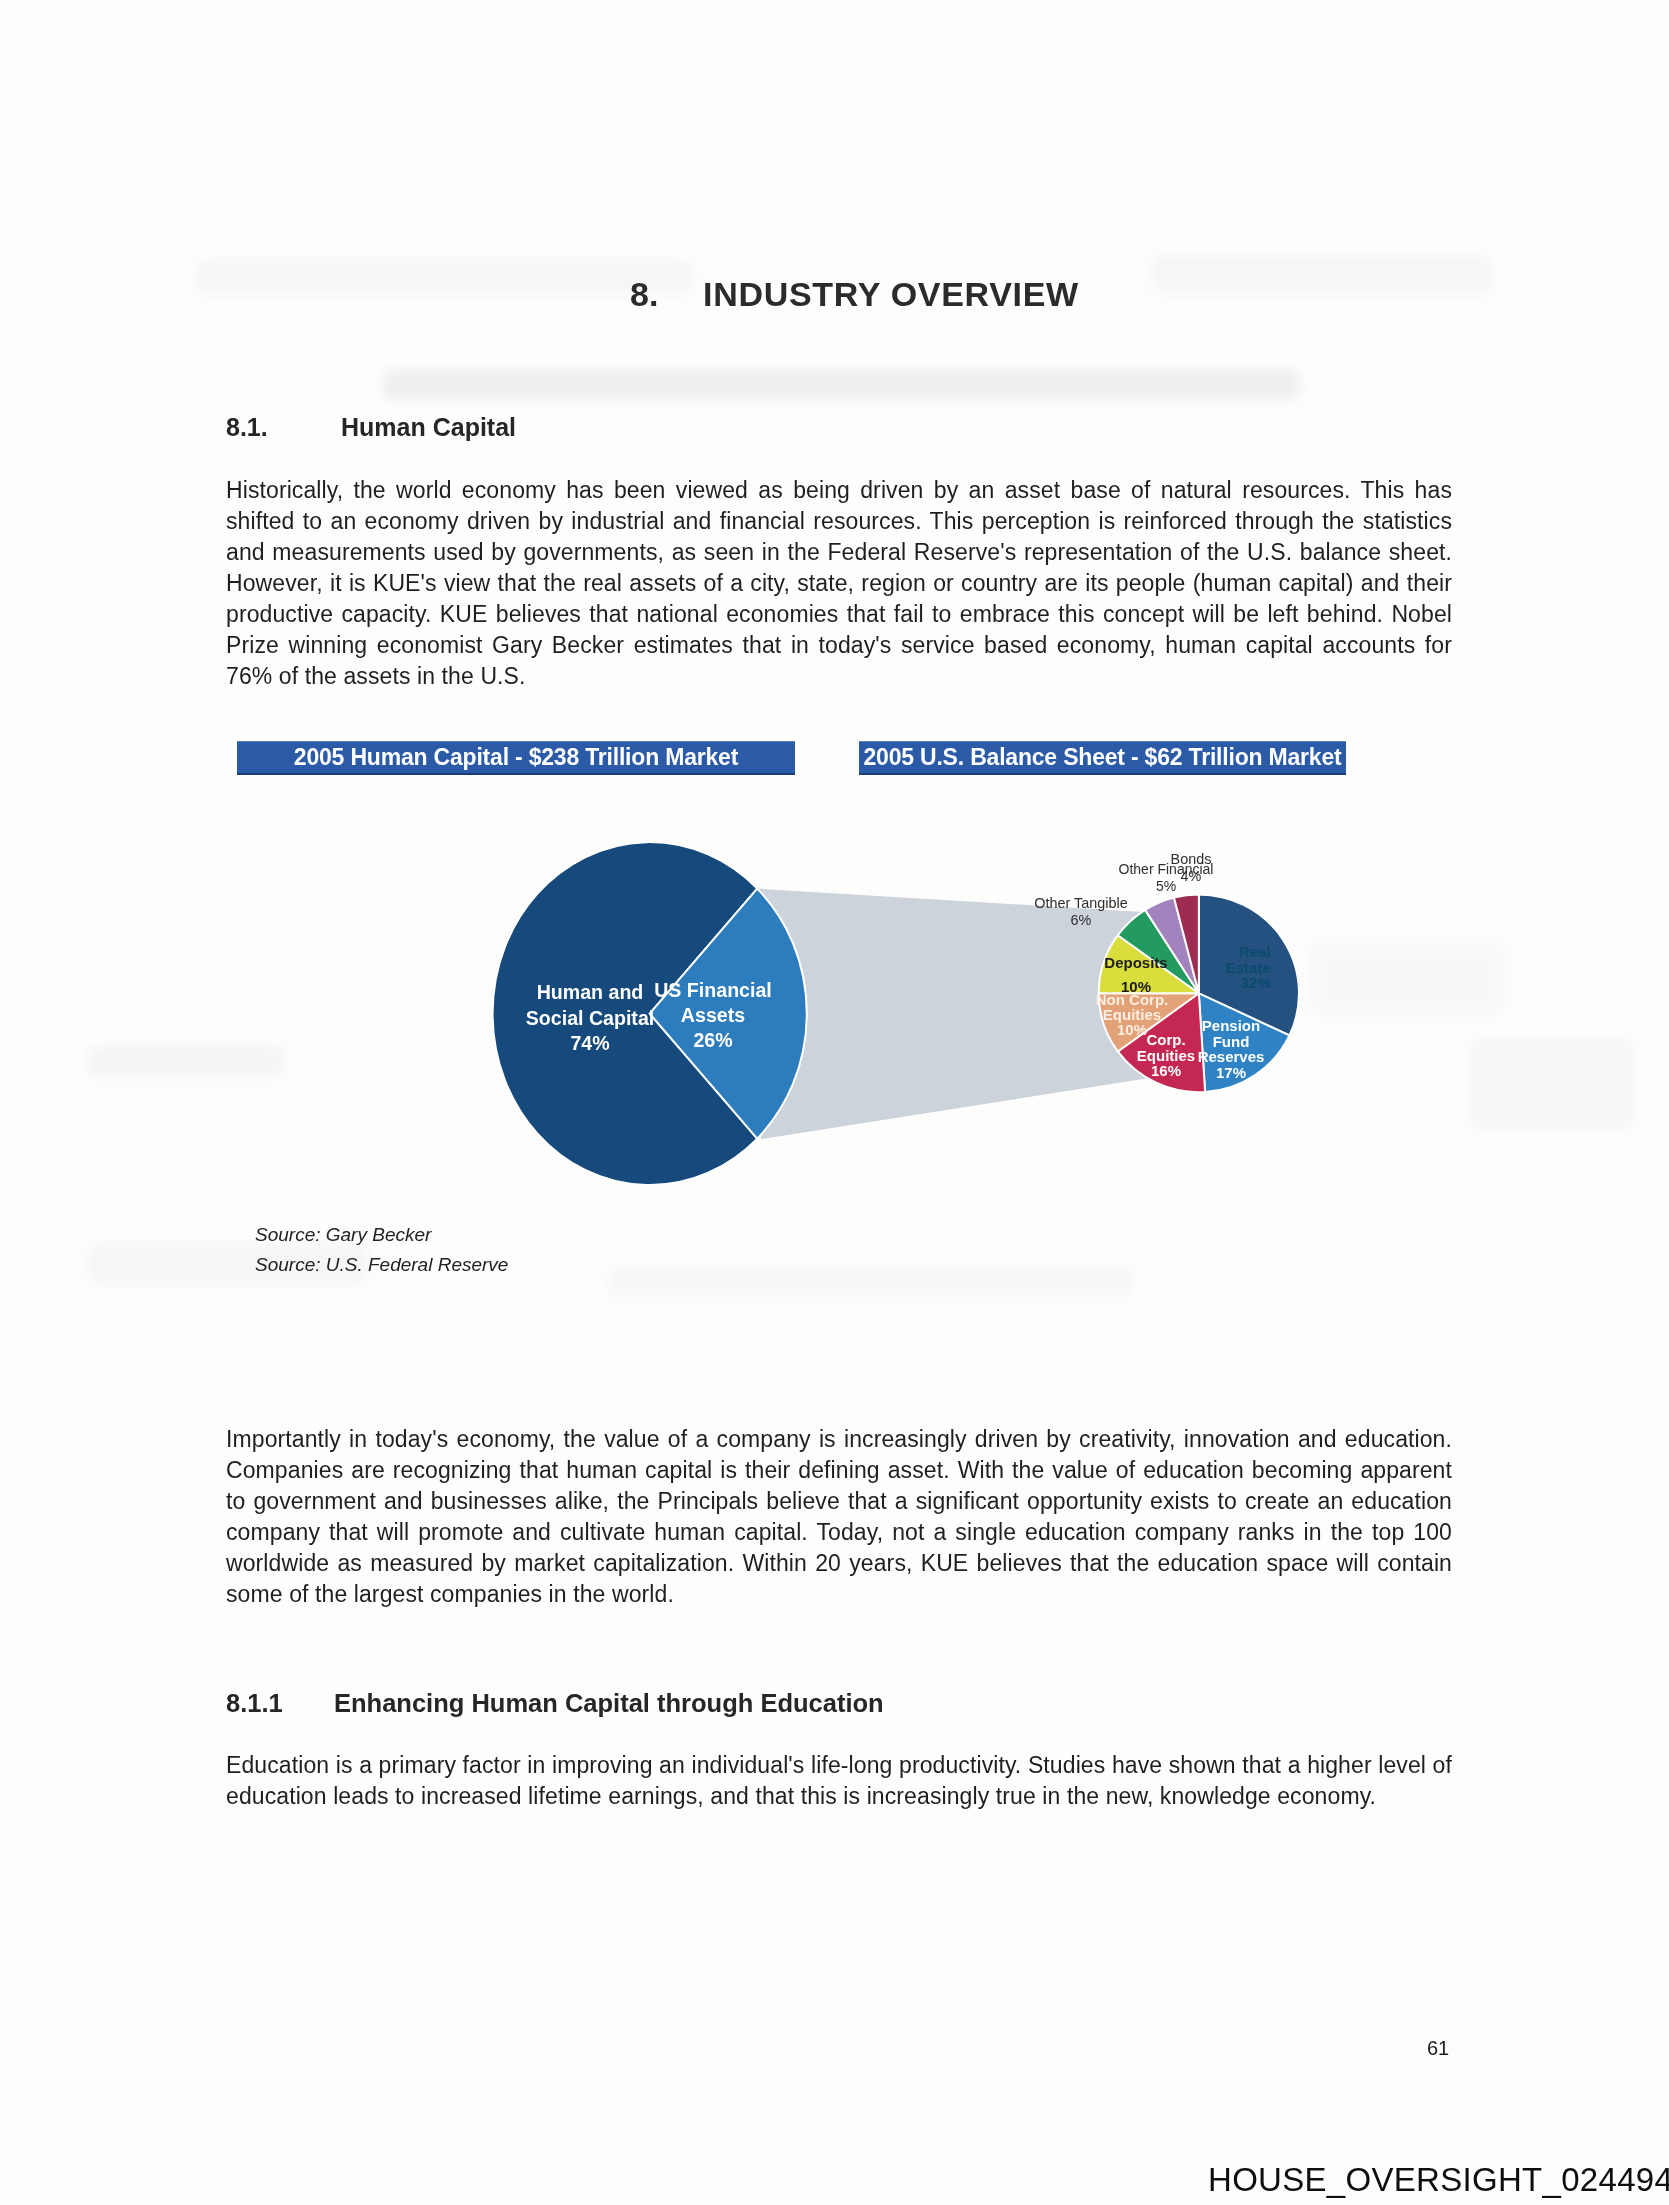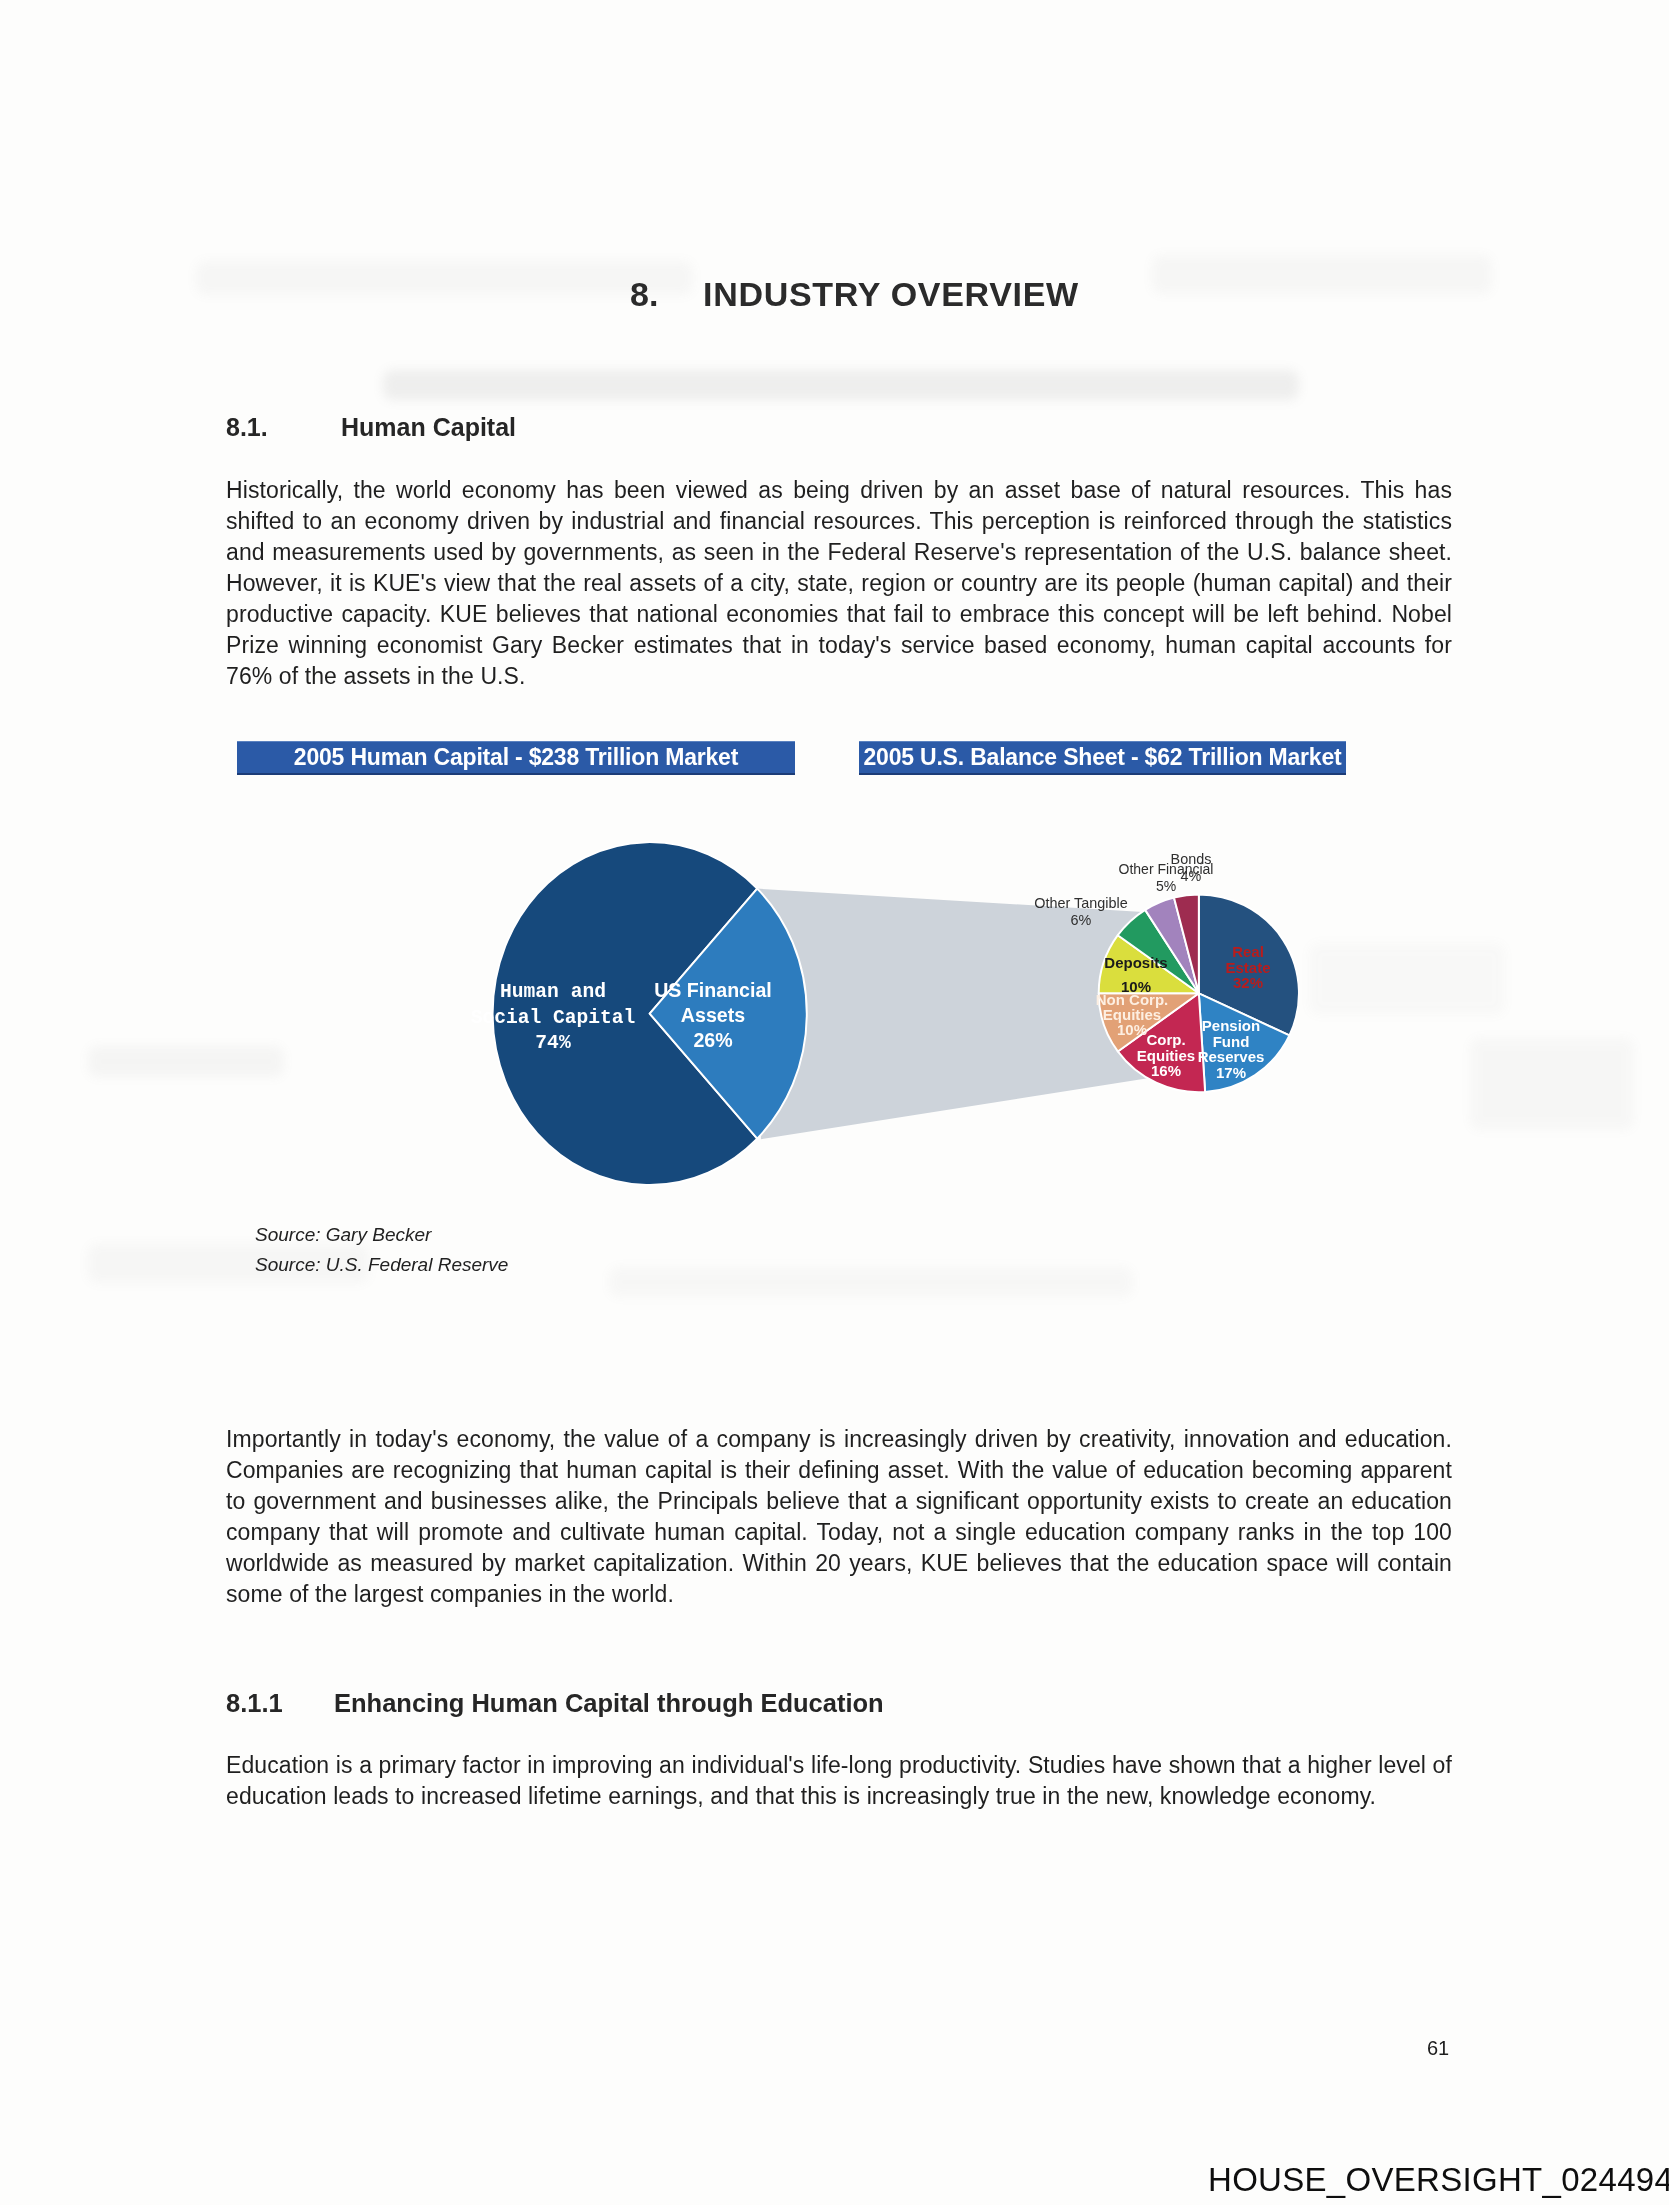--- a/index.html
+++ b/index.html
@@ -79,28 +79,28 @@
         <path d="M 1831 1517 L 1969.4 1581.3 A 153 151 0 0 1 1840.6 1667.7 Z" fill="#2f83c4" stroke="#ffffff" stroke-width="3" stroke-linejoin="round"></path>
         <path d="M 1831 1517 L 1840.6 1667.7 A 153 151 0 0 1 1707.2 1605.8 Z" fill="#c32752" stroke="#ffffff" stroke-width="3" stroke-linejoin="round"></path>
         <path d="M 1831 1517 L 1707.2 1605.8 A 153 151 0 0 1 1678.0 1517.0 Z" fill="#e2a176" stroke="#ffffff" stroke-width="3" stroke-linejoin="round"></path>
         <path d="M 1831 1517 L 1678.0 1517.0 A 153 151 0 0 1 1707.2 1428.2 Z" fill="#dade3d" stroke="#ffffff" stroke-width="3" stroke-linejoin="round"></path>
         <path d="M 1831 1517 L 1707.2 1428.2 A 153 151 0 0 1 1749.0 1389.5 Z" fill="#229a60" stroke="#ffffff" stroke-width="3" stroke-linejoin="round"></path>
         <path d="M 1831 1517 L 1749.0 1389.5 A 153 151 0 0 1 1793.0 1370.7 Z" fill="#a283bd" stroke="#ffffff" stroke-width="3" stroke-linejoin="round"></path>
         <path d="M 1831 1517 L 1793.0 1370.7 A 153 151 0 0 1 1831.0 1366.0 Z" fill="#9e2c50" stroke="#ffffff" stroke-width="3" stroke-linejoin="round"></path>
       </g>
   </svg>
 
-  <div class="pielabel" style="left:553px;top:1018px;font-size:19.6px;line-height:25.5px;color:#ffffff;font-family:Liberation Mono, monospace;">Human and
+  <div class="pielabel" style="left:590px;top:1018px;font-size:19.6px;line-height:25.5px;color:#ffffff;">Human and
 Social Capital
 74%</div>
   <div class="pielabel" style="left:713px;top:1015px;font-size:19.6px;line-height:25px;color:#ffffff;">US Financial
 Assets
 26%</div>
 
-  <div class="pielabel" style="left:1248px;top:968px;font-size:15px;line-height:15.7px;color:#b91c1c;">Real
+  <div class="pielabel" style="left:1248px;top:968px;font-size:15px;line-height:15.7px;color:#0c4a6e;text-align:right;">Real
 Estate
 32%</div>
   <div class="pielabel" style="left:1231px;top:1049px;font-size:15px;line-height:15.7px;color:#ffffff;">Pension
 Fund
 Reserves
 17%</div>
   <div class="pielabel" style="left:1166px;top:1056px;font-size:15px;line-height:15.7px;color:#ffffff;">Corp.
 Equities
 16%</div>
   <div class="pielabel" style="left:1132px;top:1014px;font-size:15px;line-height:15px;color:#fdefe2;">Non Corp.

